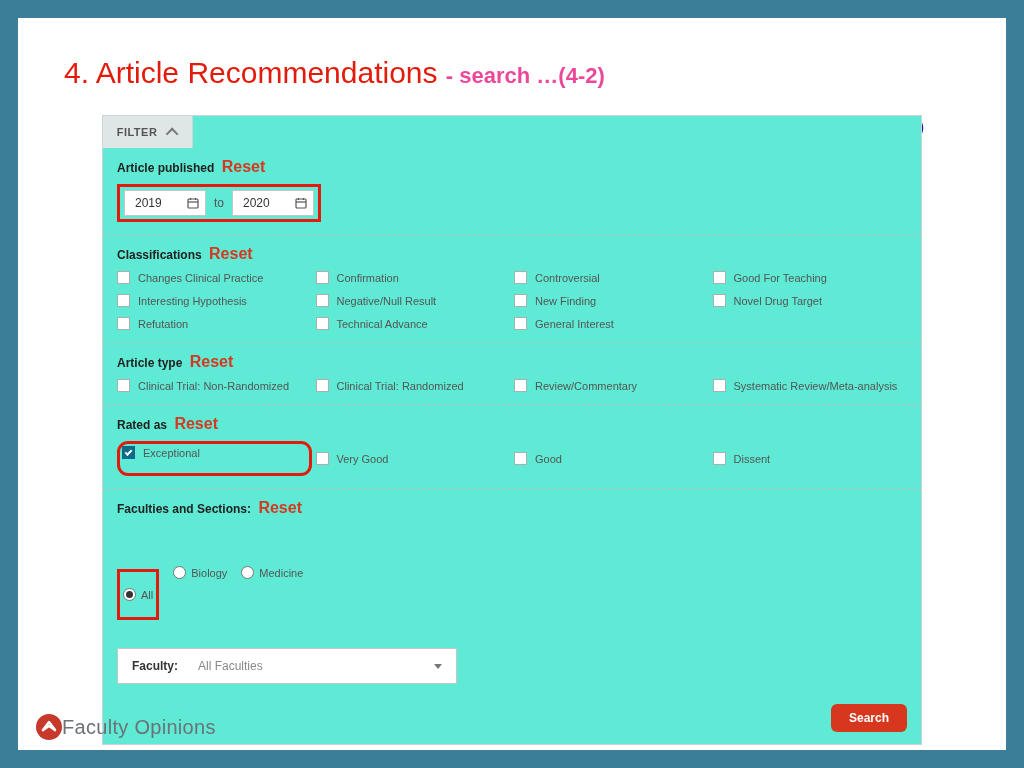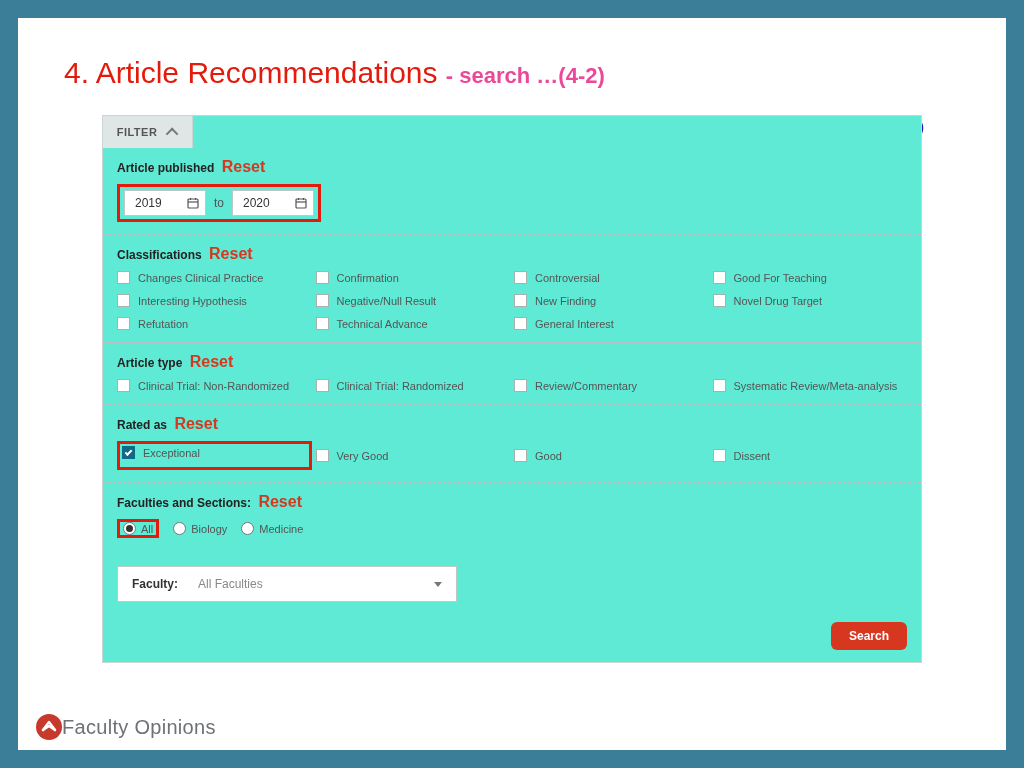--- a/index.html
+++ b/index.html
@@ -120,26 +120,26 @@
   }
   .box {
     width: 13px; height: 13px;
     border: 1.5px solid #a9b0b0;
     background: #fff;
     flex: none;
     display: flex; align-items: center; justify-content: center;
   }
   .box.checked { background: #0d6b87; border-color: #0d6b87; }
   .tick { width: 7px; height: 4px; border-left: 2px solid #fff; border-bottom: 2px solid #fff; transform: rotate(-45deg); margin-top: -2px; }
-  .rated-row .red-box { padding: 2px 4px 8px 2px; }
+  .rated-row .red-box { padding: 2px 4px 14px 2px; border-radius: 11px; }
   .radios { display: flex; gap: 14px; align-items: center; }
   .radio { display: flex; align-items: center; gap: 5px; font-size: 11px; color: #555; }
   .rcircle { width: 13px; height: 13px; border: 1.5px solid #777; border-radius: 50%; background: #fff; display: flex; align-items: center; justify-content: center; }
   .rcircle .dot { width: 7px; height: 7px; border-radius: 50%; background: #333; }
-  .red-box-sm { border: 3px solid #e31b0c; padding: 0 3px; display: inline-flex; }
+  .red-box-sm { border: 3px solid #e31b0c; padding: 16px 3px; display: inline-flex; margin-top: 44px; }
   .faculty-sel {
     margin-top: 28px;
     background: #fff;
     border: 1px solid #c0c7c7;
     height: 36px;
     width: 340px;
     display: flex;
     align-items: center;
     padding: 0 14px;
     gap: 20px;

